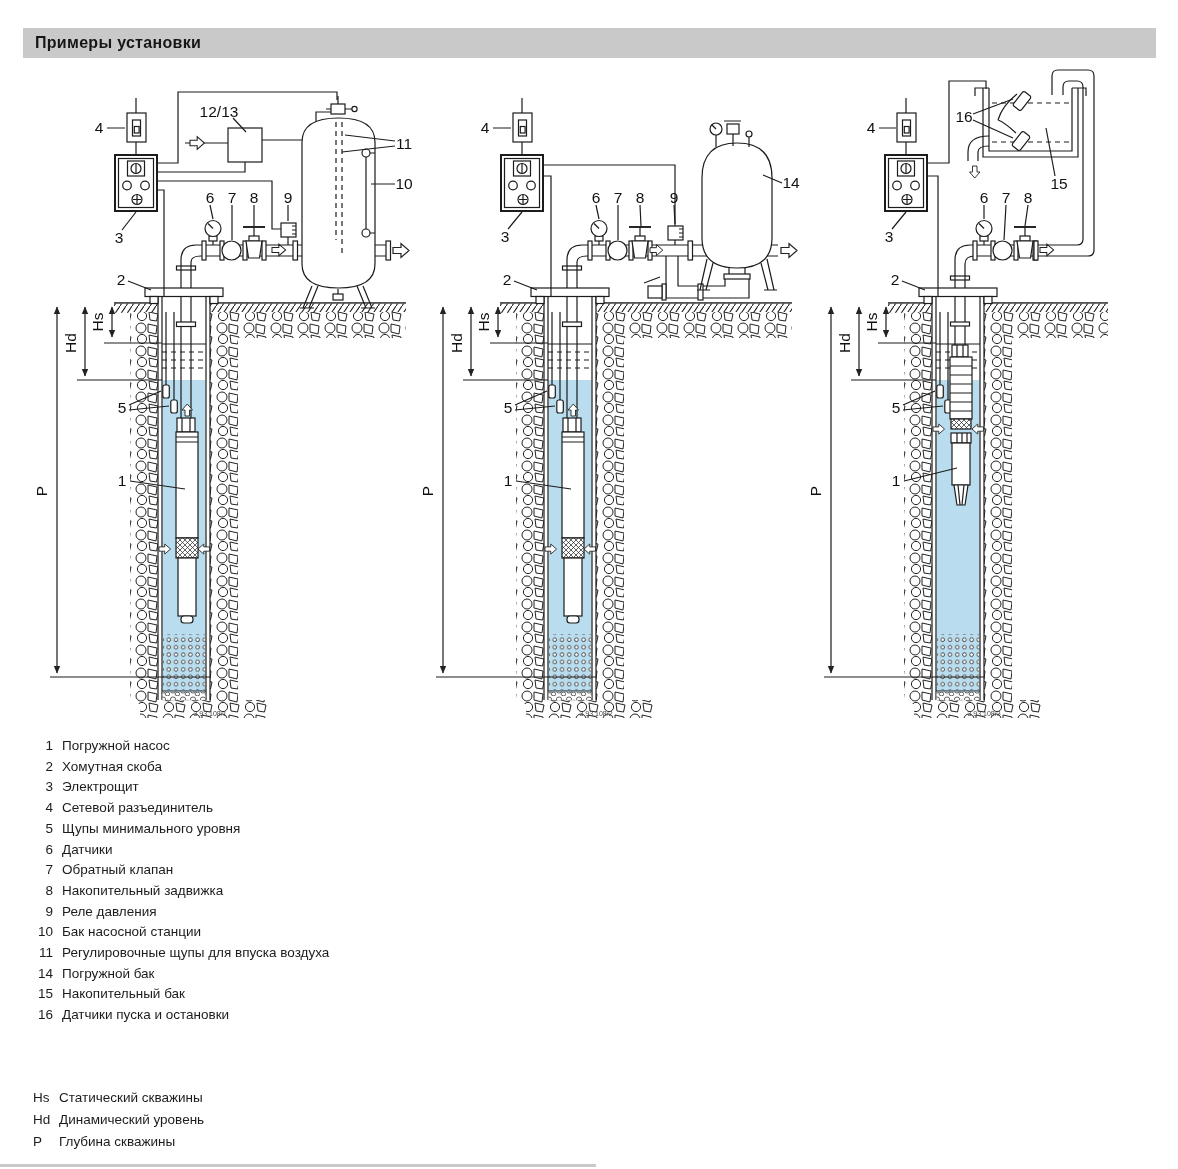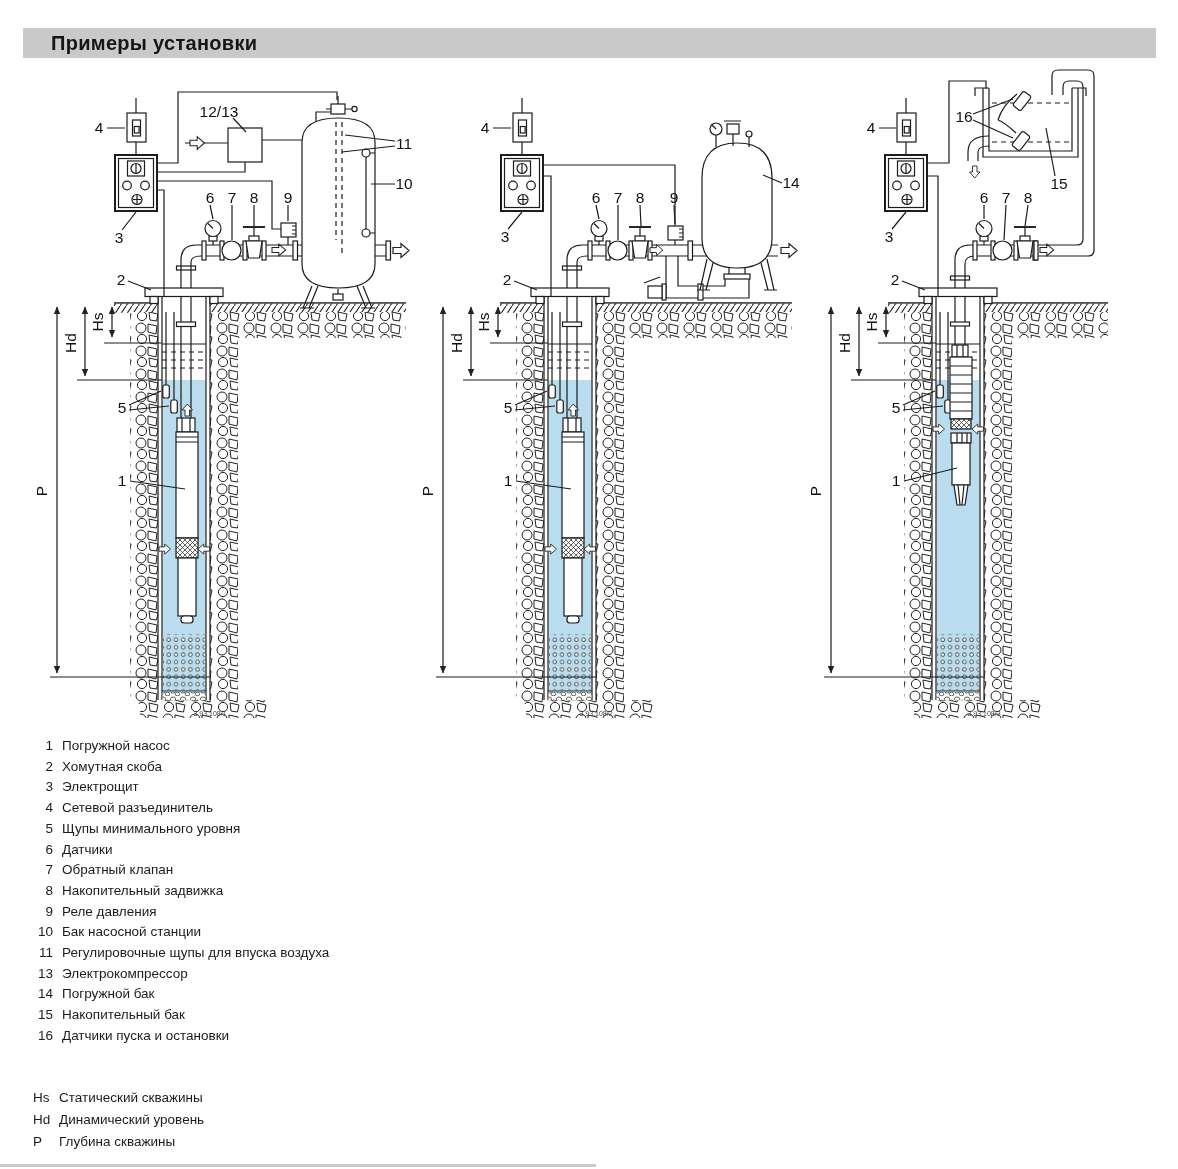--- a/index.html
+++ b/index.html
@@ -1,20 +1,20 @@
 <!DOCTYPE html>
 <html><head>
 <meta charset="utf-8">
 <style>
   html,body{margin:0;padding:0;background:#fff}
   .page{position:relative;width:1178px;height:1169px;background:#fff;overflow:hidden;
         font-family:"Liberation Sans",sans-serif;color:#1c1c1c}
   .titlebar{position:absolute;left:23px;top:28px;width:1133px;height:30px;background:#c9c9c9;
             display:flex;align-items:center}
-  .title{font-size:20px;font-weight:bold;color:#161616;padding-left:28px;letter-spacing:.3px}
+  .title{font-size:16px;font-weight:bold;color:#161616;padding-left:12px;letter-spacing:.3px}
   svg.draw{position:absolute;left:0;top:0}
   .legend{position:absolute;left:33px;top:736px;font-size:13.5px}
   .lrow{display:flex;line-height:20.7px}
   .lnum{width:20px;text-align:right;margin-right:9px;flex:none}
   .levels{position:absolute;left:33px;top:1087px;font-size:13.5px}
   .vrow{display:flex;line-height:21.9px}
   .vsym{width:26px;flex:none}
   .botline{position:absolute;left:0;top:1164px;width:596px;height:3px;background:#c9c9c9}
   
   .s{stroke:#1c1c1c;stroke-width:1.2;fill:none}
@@ -362,24 +362,20 @@
       </div>
     <div class="lrow">
         <span class="lnum">10</span>
         <span>Бак насосной станции</span>
       </div>
     <div class="lrow">
         <span class="lnum">11</span>
         <span>Регулировочные щупы для впуска воздуха</span>
       </div>
     <div class="lrow">
-        <span class="lnum">13</span>
-        <span>Электрокомпрессор</span>
-      </div>
-    <div class="lrow">
         <span class="lnum">14</span>
         <span>Погружной бак</span>
       </div>
     <div class="lrow">
         <span class="lnum">15</span>
         <span>Накопительный бак</span>
       </div>
     <div class="lrow">
         <span class="lnum">16</span>
         <span>Датчики пуска и остановки</span>

